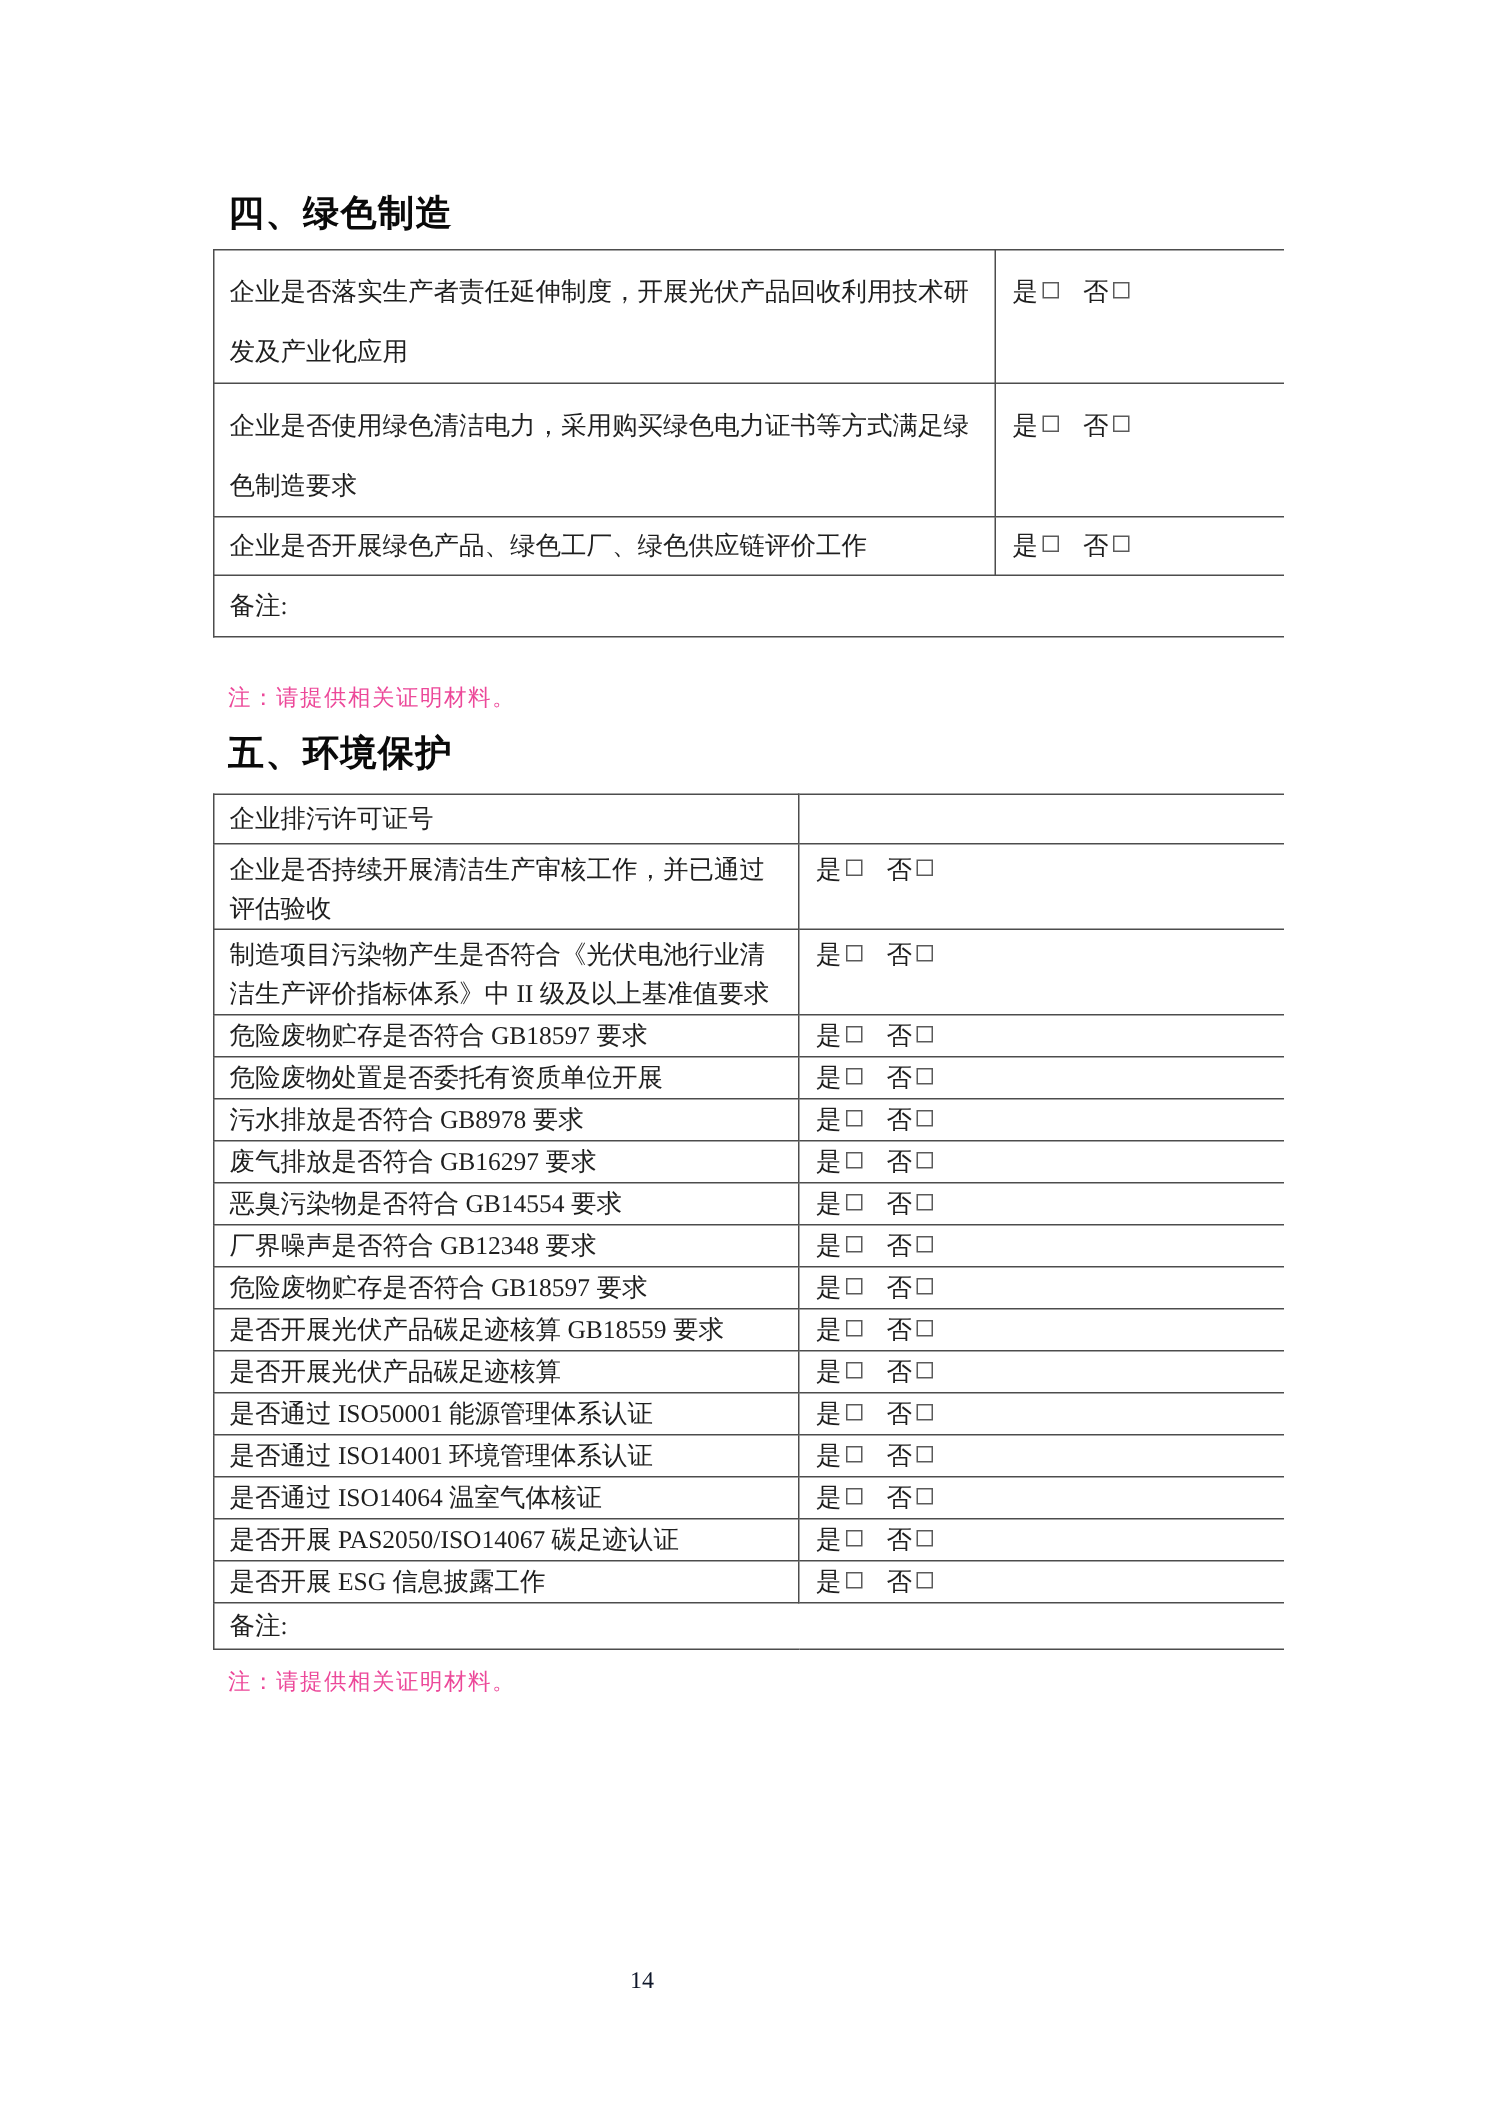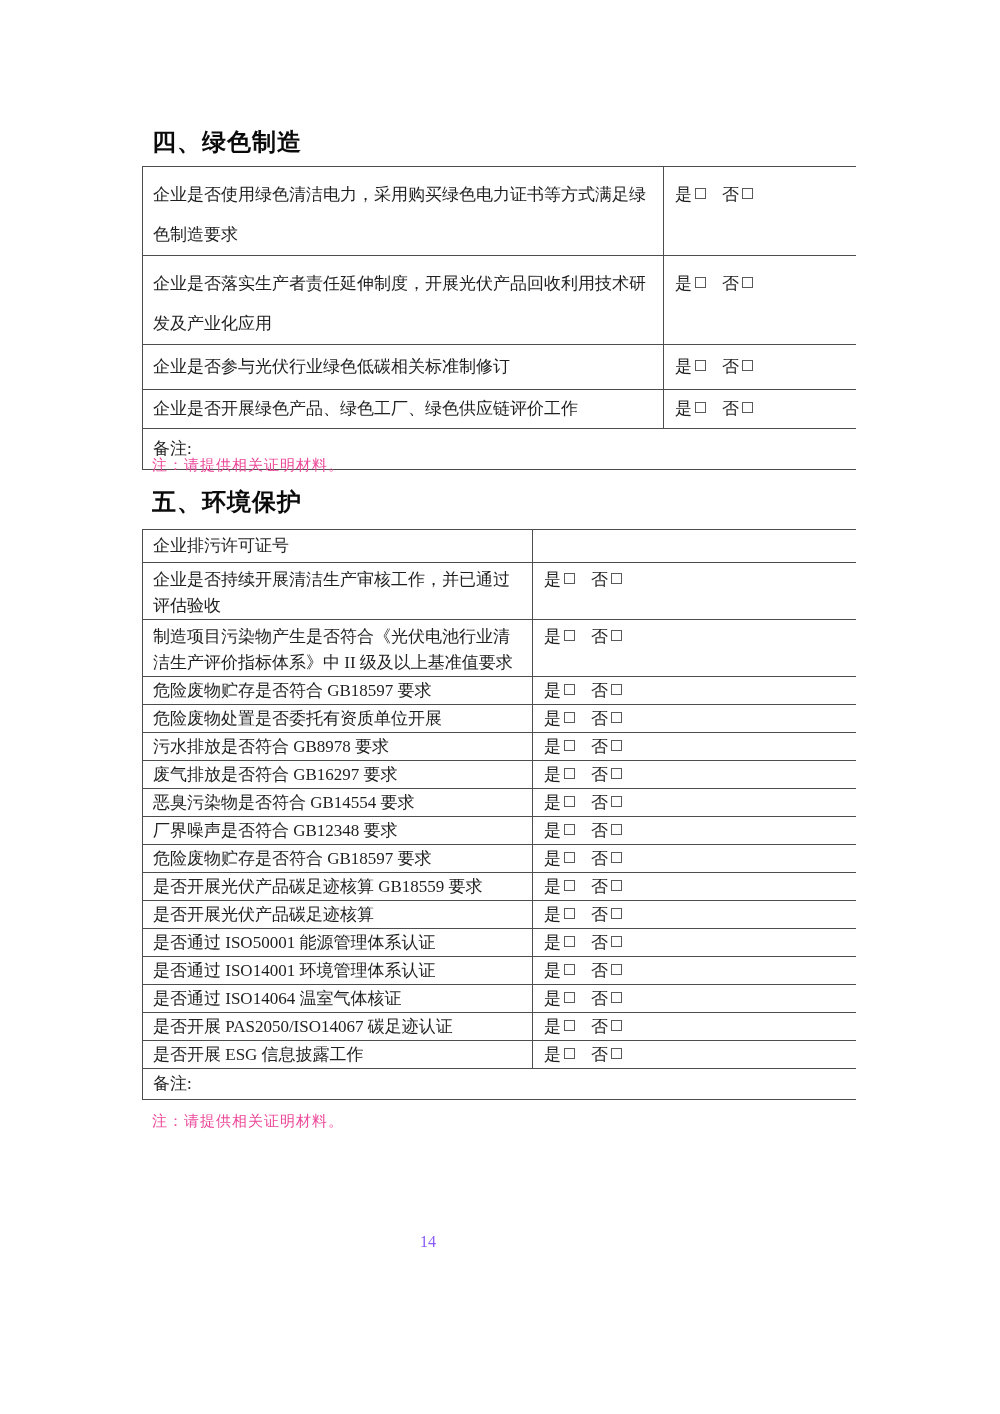--- a/index.html
+++ b/index.html
@@ -27,64 +27,54 @@
   .pt8{padding-top:8px;}
   .pt4{padding-top:4px;}
   tr.h80{height:80px;} tr.h44{height:44px;} tr.h38{height:38px;} tr.h40{height:40px;}
   tr.h32{height:32px;} tr.h55{height:55px;margin-top:15px;} tr.h53{height:53px;} tr.h27{height:27px;} tr.h30{height:30px;}
   .yn{white-space:nowrap;}
   .yn + .yn{margin-left:16px;}
   .cb{display:inline-block;width:9px;height:9px;border:1px solid #5a5a5a;margin-left:3px;vertical-align:1px;background:#fff;}
   .note{position:absolute;left:10px;font-size:15px;letter-spacing:1px;color:#ec4899;white-space:nowrap;}
   #note4{top:456px;}
   #note5{top:1112px;}
-  .pageno{position:absolute;top:1233px;left:0;width:100%;text-align:center;font-size:16px;color:#8b5cf6;}
+  .pageno{position:absolute;top:1312px;left:0;width:100%;text-align:center;font-size:16px;color:#0f172a;}
 </style>
 </head>
 <body>
 
 <div class="page">
   <div class="content">
 
     <h2 class="sec-title" id="title4">四、绿色制造</h2>
 
     <table id="table4">
       <colgroup>
           <col style="width:521px">
           <col style="width:195px">
         </colgroup>
       <tbody>
           <tr class="h80">
         <td class="q pt8">
+          <div class="ln lh40">企业是否落实生产者责任延伸制度，开展光伏产品回收利用技术研</div>
+          <div class="ln lh40">发及产业化应用</div>
+        </td>
+        <td class="a pt8">
+          <div class="ln lh40">
+            <span class="yn"><span>是</span><span class="cb"></span></span><span class="yn"><span>否</span><span class="cb"></span></span>
+          </div>
+        </td>
+      </tr>
+      <tr class="h80">
+        <td class="q pt8">
           <div class="ln lh40">企业是否使用绿色清洁电力，采用购买绿色电力证书等方式满足绿</div>
           <div class="ln lh40">色制造要求</div>
         </td>
         <td class="a pt8">
           <div class="ln lh40">
-            <span class="yn"><span>是</span><span class="cb"></span></span><span class="yn"><span>否</span><span class="cb"></span></span>
-          </div>
-        </td>
-      </tr>
-      <tr class="h80">
-        <td class="q pt8">
-          <div class="ln lh40">企业是否落实生产者责任延伸制度，开展光伏产品回收利用技术研</div>
-          <div class="ln lh40">发及产业化应用</div>
-        </td>
-        <td class="a pt8">
-          <div class="ln lh40">
-            <span class="yn"><span>是</span><span class="cb"></span></span><span class="yn"><span>否</span><span class="cb"></span></span>
-          </div>
-        </td>
-      </tr>
-      <tr class="h44">
-        <td class="q">
-          <div class="ln lh44">企业是否参与光伏行业绿色低碳相关标准制修订</div>
-        </td>
-        <td class="a">
-          <div class="ln lh44">
             <span class="yn"><span>是</span><span class="cb"></span></span><span class="yn"><span>否</span><span class="cb"></span></span>
           </div>
         </td>
       </tr>
       <tr class="h38">
         <td class="q">
           <div class="ln lh38">企业是否开展绿色产品、绿色工厂、绿色供应链评价工作</div>
         </td>
         <td class="a">
           <div class="ln lh38">

